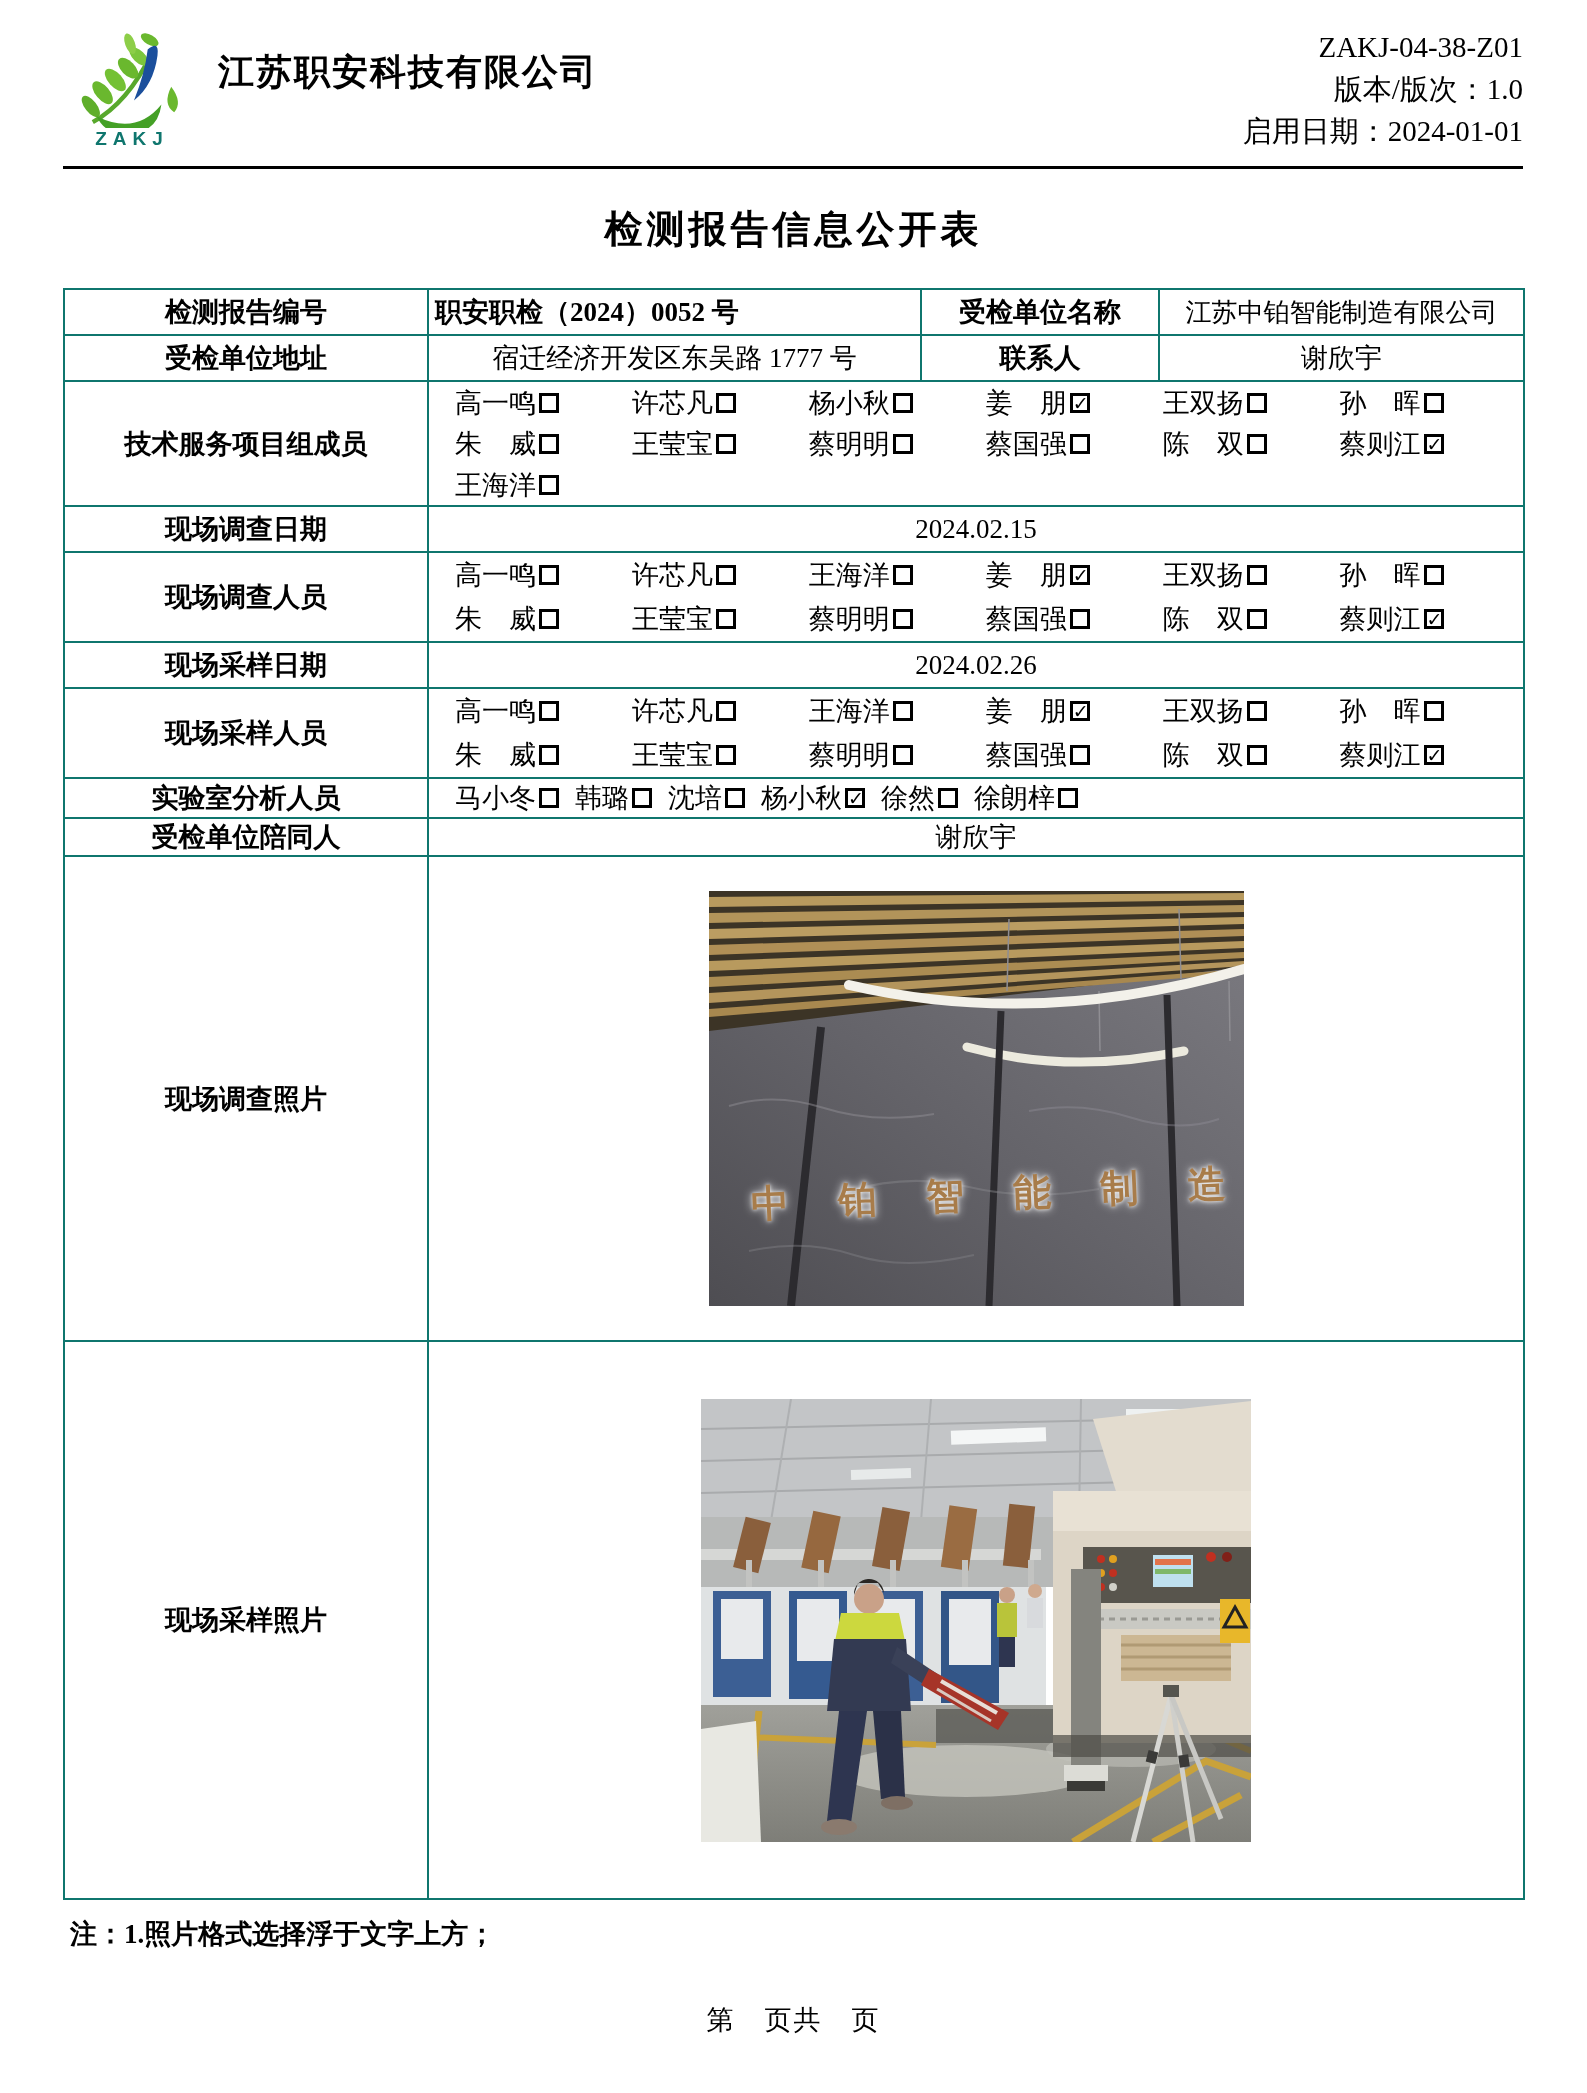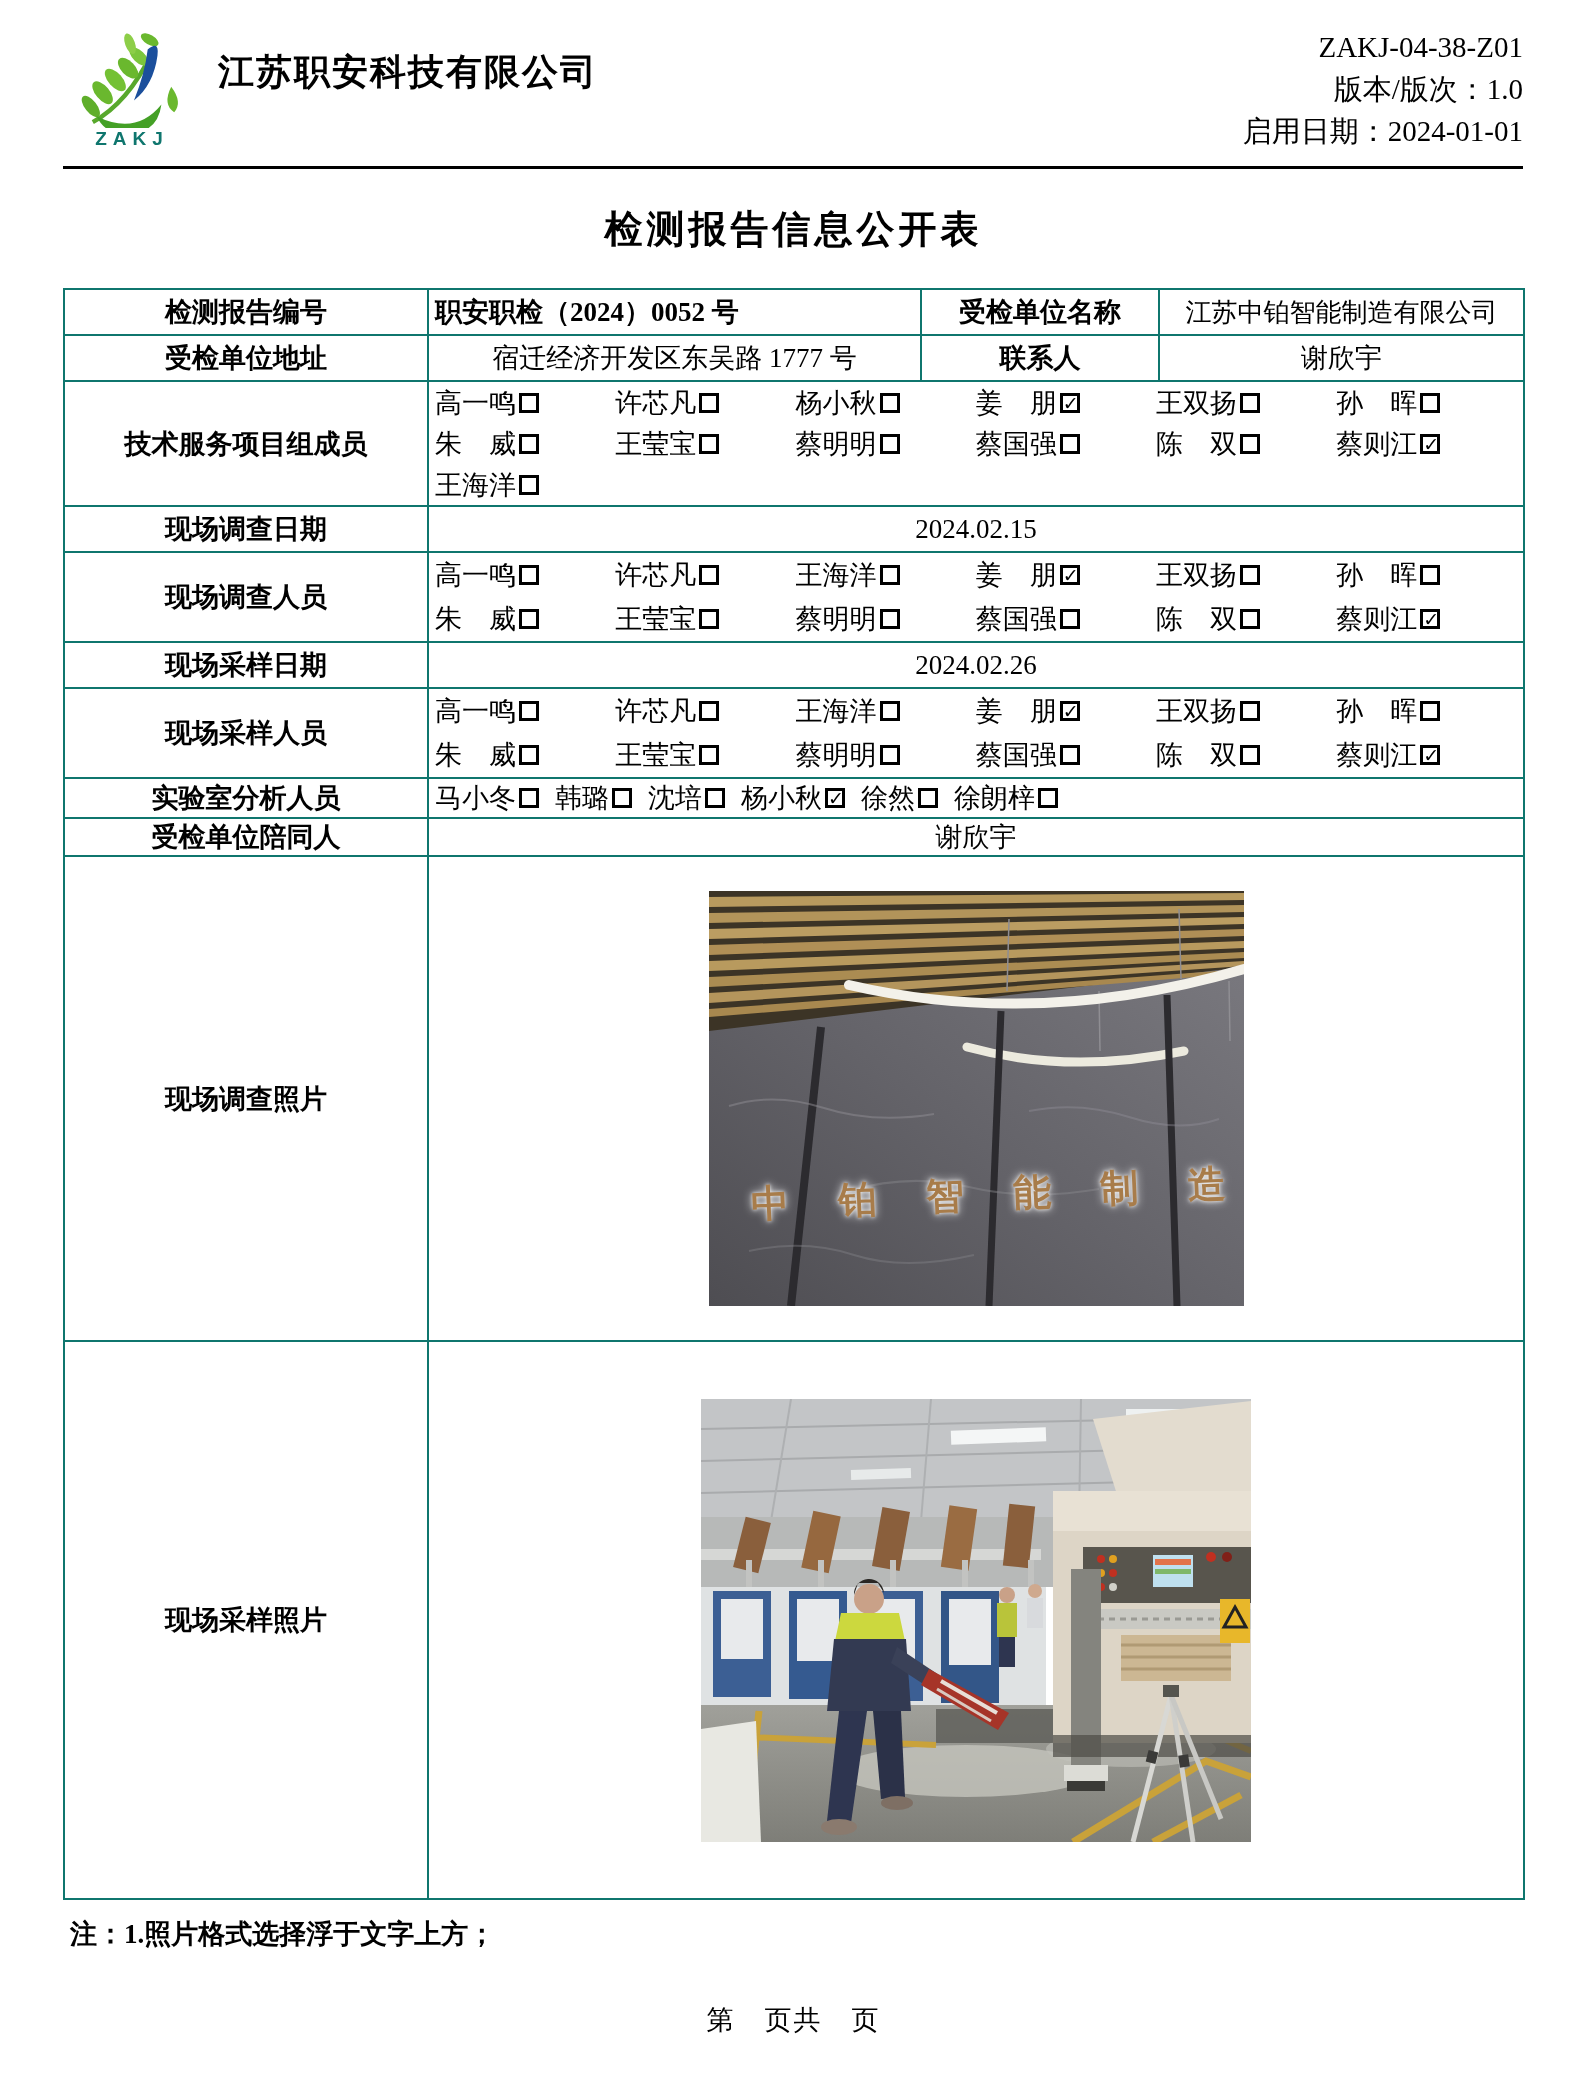--- a/index.html
+++ b/index.html
@@ -14,21 +14,21 @@
   .header-rule{position:absolute;left:63px;top:166px;width:1460px;height:0;border-top:3px solid #000;}
   .doc-title{position:absolute;left:0;top:204px;width:100%;text-align:center;
              font-size:38px;font-weight:bold;letter-spacing:4px;}
   
   table.main{position:absolute;left:63px;top:288px;width:1460px;border-collapse:collapse;table-layout:fixed;}
   table.main td{border:2px solid #0f766e;font-size:27px;padding:0 6px;vertical-align:middle;}
   td.lbl{font-weight:bold;text-align:center;padding:0 4px;}
   td.val-left{text-align:left;padding-left:16px;font-weight:bold;}
   td.val-center{text-align:center;}
   td.names{padding:0 4px 0 12px;}
-  .name-row{display:flex;align-items:center;}
+  .name-row{display:flex;align-items:center;margin-left:20px;}
   .r3 .name-row{height:41px;}
   .r2 .name-row{height:44px;}
   .member{width:16.66%;display:flex;align-items:center;white-space:nowrap;}
   .member-inline{display:inline-flex;align-items:center;margin-right:16px;white-space:nowrap;}
   .cb{display:inline-block;box-sizing:border-box;width:20px;height:20px;border:3px solid #000;
       margin-left:3px;text-align:center;line-height:14px;font-size:19px;font-weight:bold;
       font-family:"DejaVu Sans",sans-serif;}
   
   td.photo-cell{padding:0;}
   .photo-wrap{display:flex;justify-content:center;align-items:center;width:100%;height:100%;}

